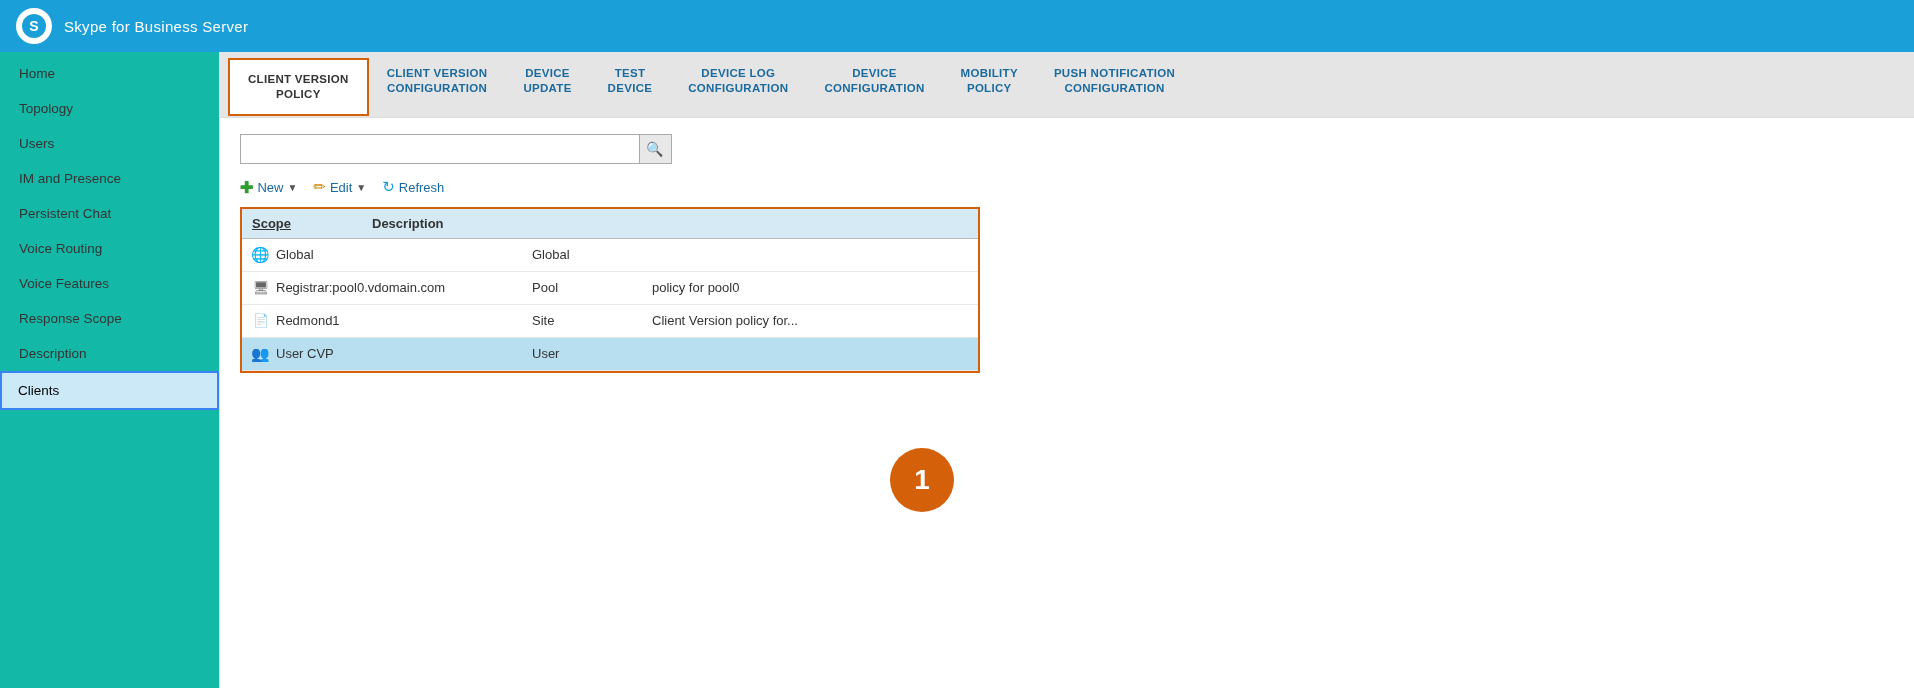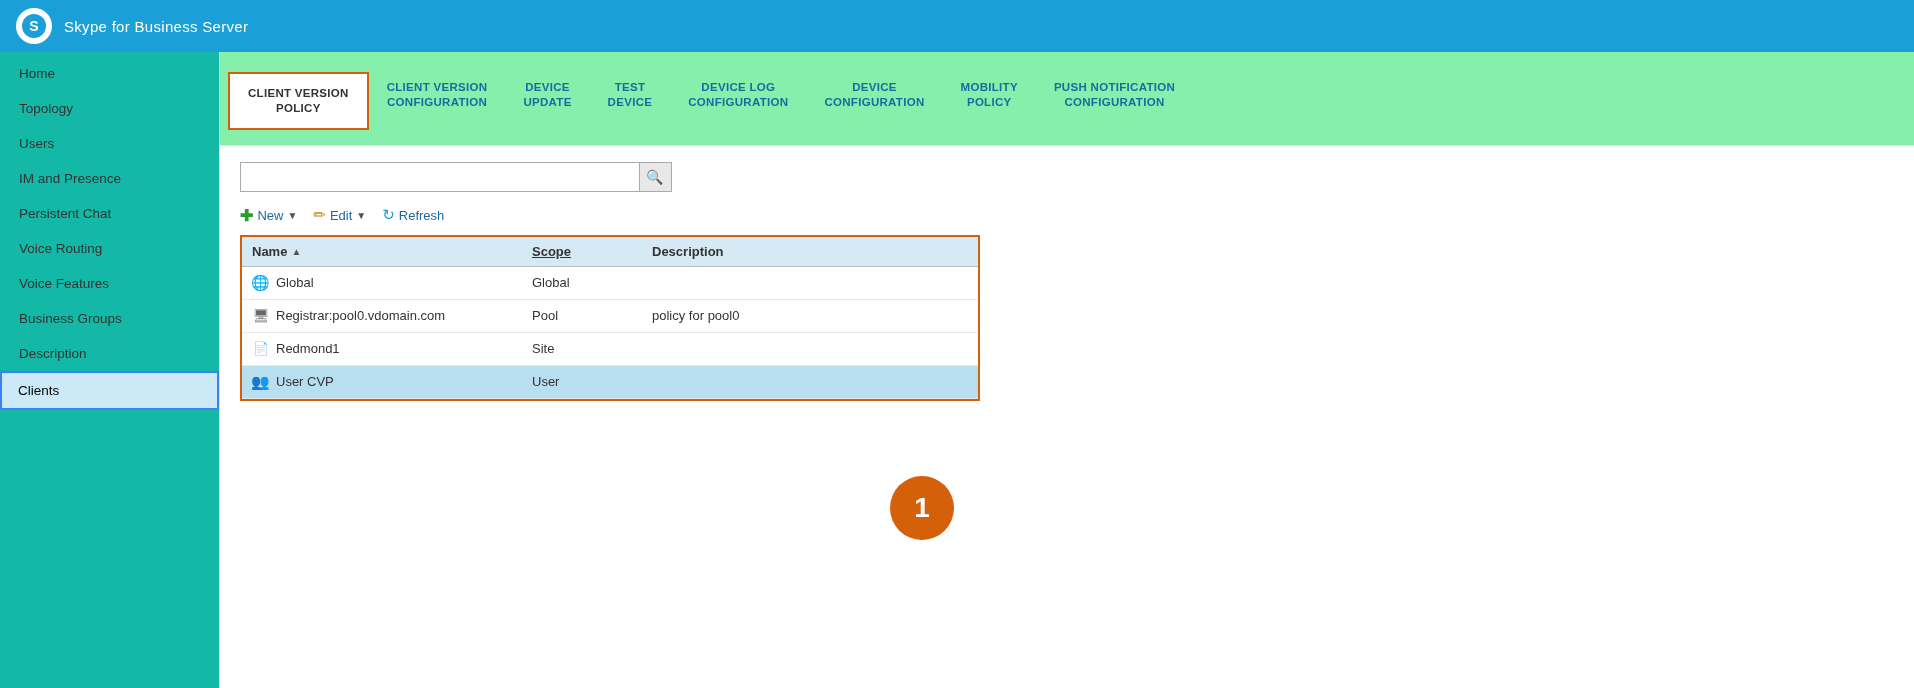--- a/index.html
+++ b/index.html
@@ -70,23 +70,23 @@
     .main {
       flex: 1;
       display: flex;
       flex-direction: column;
       overflow: hidden;
     }
 
     
     .tabbar {
       display: flex;
-      background: #86efac;
+      background: #e5e5e5;
       border-bottom: 1px solid #ddd;
-      padding: 16px 8px;
+      padding: 2px 8px;
       flex-shrink: 0;
     }
     .tab {
       padding: 12px 18px;
       font-size: 11.5px;
       font-weight: 600;
       color: #1a6aa0;
       cursor: pointer;
       text-transform: uppercase;
       letter-spacing: 0.3px;
@@ -248,21 +248,21 @@
 <div class="layout">
 
   <nav class="sidebar">
     <div class="sidebar-item">Home</div>
     <div class="sidebar-item">Topology</div>
     <div class="sidebar-item">Users</div>
     <div class="sidebar-item">IM and Presence</div>
     <div class="sidebar-item">Persistent Chat</div>
     <div class="sidebar-item">Voice Routing</div>
     <div class="sidebar-item">Voice Features</div>
-    <div class="sidebar-item">Business Groups</div>
+    <div class="sidebar-item">Response Scope</div>
     <div class="sidebar-item">Description</div>
     <div class="sidebar-item active highlighted">Clients</div>
   </nav>
 
   <div class="main">
 
     <div class="tabbar">
       <div class="tab active">CLIENT VERSION<br>POLICY</div>
       <div class="tab">CLIENT VERSION<br>CONFIGURATION</div>
       <div class="tab">DEVICE<br>UPDATE</div>
@@ -293,24 +293,20 @@
         </div>
         <div class="toolbar-btn">
           <span class="icon refresh-icon">↻</span>
           <span>Refresh</span>
         </div>
       </div>
 
       <div class="table-container">
 
         <div class="table-header">
-          <div class="th name">
-            <span>Name</span>
-            <span class="sort-arrow">▲</span>
-          </div>
           <div class="th scope">
             <span>Scope</span>
           </div>
           <div class="th desc">
             <span>Description</span>
           </div>
         </div>
 
         <div class="table-row">
           <div class="td name">
@@ -329,20 +325,21 @@
           <div class="td scope">Pool</div>
           <div class="td desc">policy for pool0</div>
         </div>
 
         <div class="table-row">
           <div class="td name">
             <span class="row-icon icon-site">📄</span>
             <span>Redmond1</span>
           </div>
           <div class="td scope">Site</div>
+          <div class="td desc">Client Version policy for...</div>
         </div>
 
         <div class="table-row selected">
           <div class="td name">
             <span class="row-icon icon-user">👥</span>
             <span>User CVP</span>
           </div>
           <div class="td scope">User</div>
           <div class="td desc"></div>
         </div>

